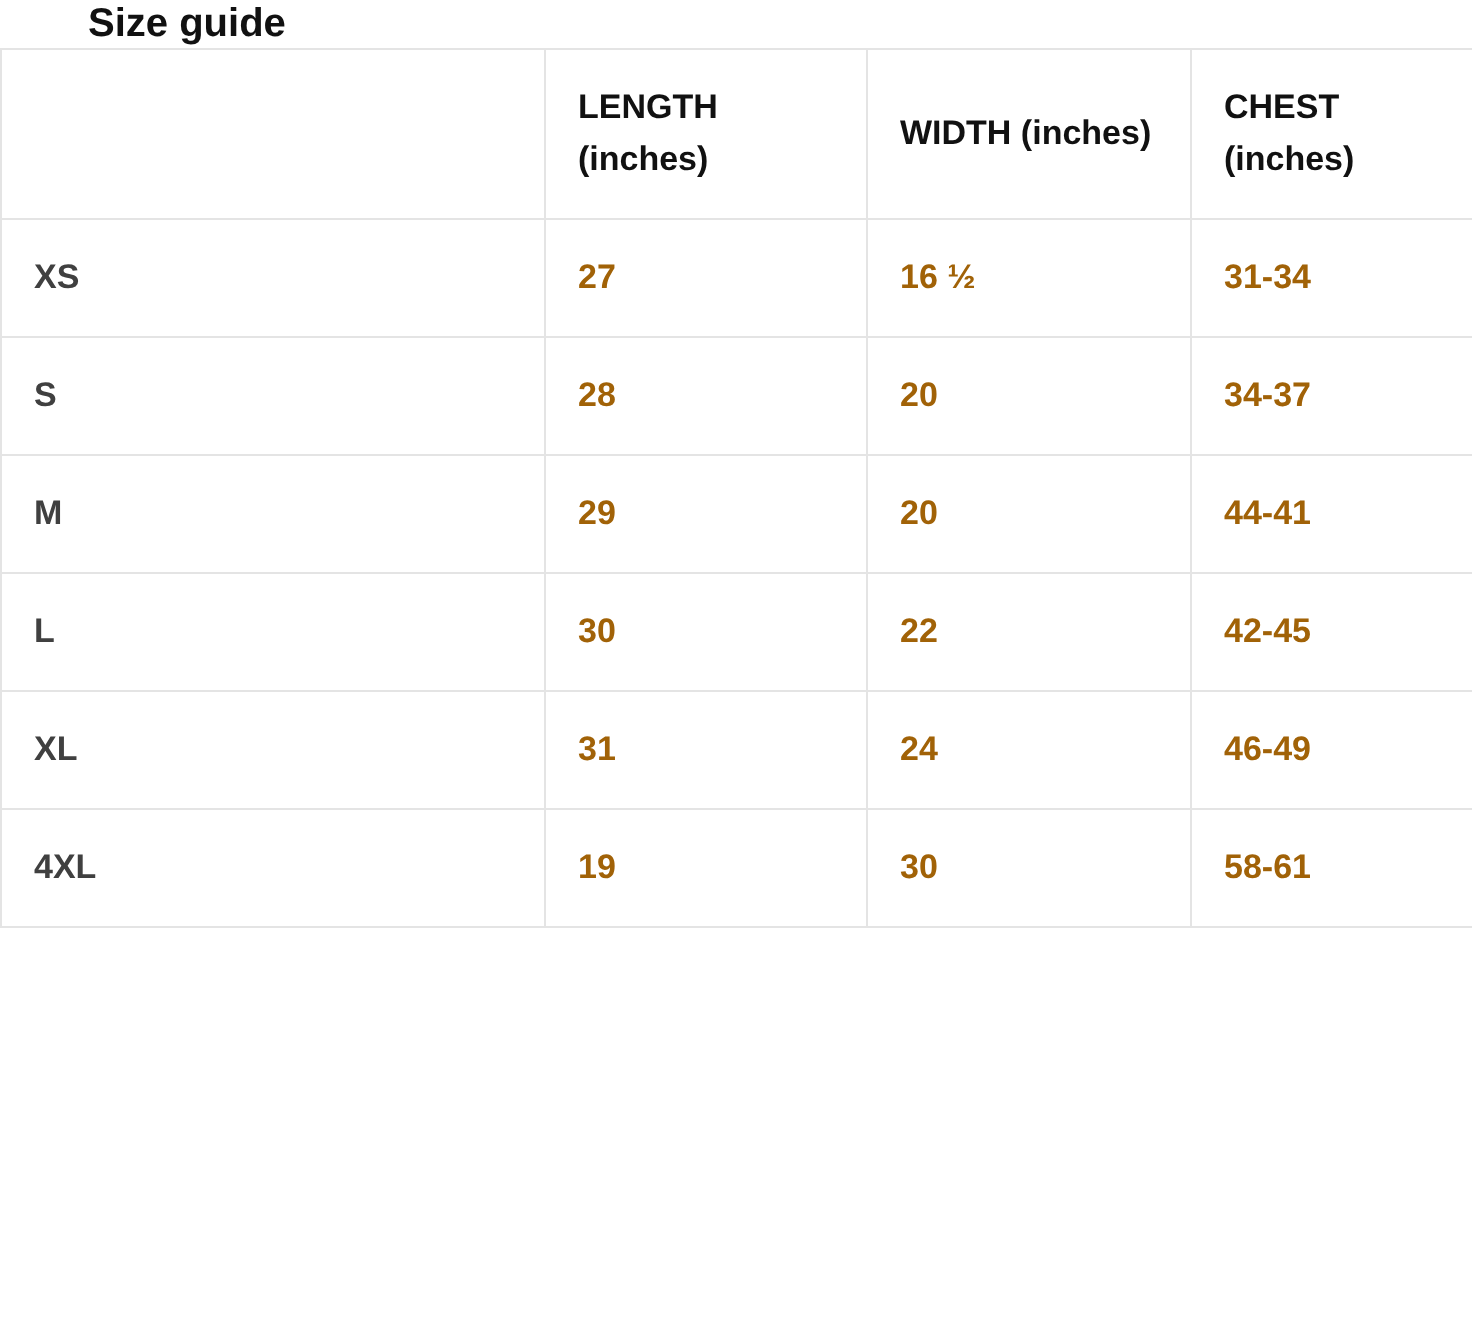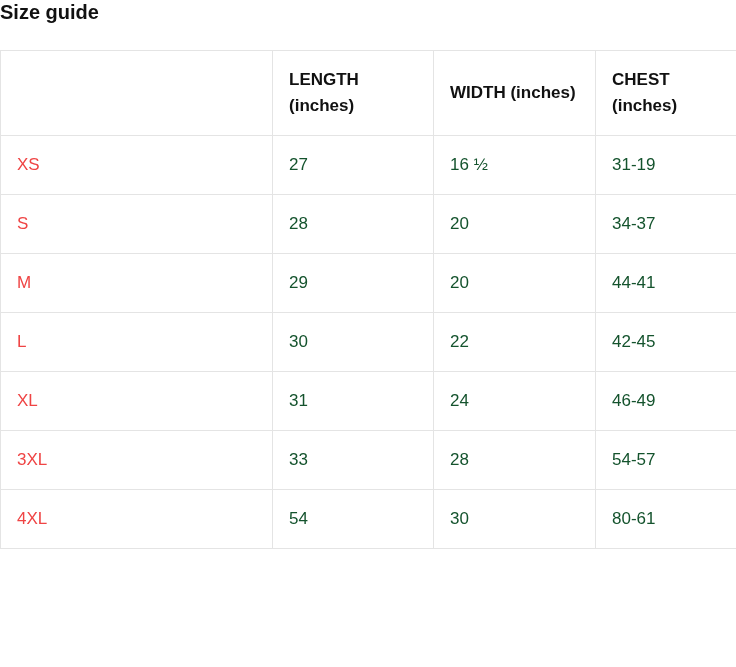--- a/index.html
+++ b/index.html
@@ -1,34 +1,33 @@
 <!DOCTYPE html>
 <html><head>
 <meta charset="utf-8">
 <style>
-  * { box-sizing: border-box; }
+  * { box-sizing: border-box; padding-left: 44px; }
   html, body { margin: 0; padding: 0; }
   body {
     width: 736px;
     height: 667px;
     overflow: hidden;
     background: #ffffff;
     font-family: "Liberation Sans", "DejaVu Sans", sans-serif;
     color: #1c1c1c;
   }
   .page-title {
     font-size: 20px;
     font-weight: 700;
     line-height: 24px;
     margin: 0;
     color: #111111;
   }
   table.size-table {
     width: 736px;
-    margin-top: 26px;
     border-collapse: collapse;
     table-layout: fixed;
   }
   col.c-size   { width: 272px; }
   col.c-length { width: 161px; }
   col.c-width  { width: 162px; }
   col.c-chest  { width: 141px; }
   .size-table th,
   .size-table td {
     border: 1px solid #e4e4e4;
@@ -39,26 +38,26 @@
     background: #ffffff;
   }
   .size-table thead th {
     height: 85px;
     font-weight: 700;
     line-height: 26px;
     color: #111111;
   }
   .size-table tbody tr { height: 59px; }
   .size-table tbody th {
-    font-weight: 400;
-    color: #ef4444;
+    font-weight: 700;
+    color: #404040;
   }
   .size-table tbody td {
-    font-weight: 400;
-    color: #14532d;
+    font-weight: 700;
+    color: #a16207;
   }
 </style>
 </head>
 <body>
 
 <h2 class="page-title">Size guide</h2>
 
 <table class="size-table">
   <colgroup>
     <col class="c-size">
@@ -72,21 +71,21 @@
       <th>LENGTH (inches)</th>
       <th>WIDTH (inches)</th>
       <th>CHEST (inches)</th>
     </tr>
   </thead>
   <tbody>
     <tr>
       <th>XS</th>
       <td>27</td>
       <td>16 ½</td>
-      <td>31-19</td>
+      <td>31-34</td>
     </tr>
     <tr>
       <th>S</th>
       <td>28</td>
       <td>20</td>
       <td>34-37</td>
     </tr>
     <tr>
       <th>M</th>
       <td>29</td>
@@ -99,25 +98,19 @@
       <td>22</td>
       <td>42-45</td>
     </tr>
     <tr>
       <th>XL</th>
       <td>31</td>
       <td>24</td>
       <td>46-49</td>
     </tr>
     <tr>
-      <th>3XL</th>
-      <td>33</td>
-      <td>28</td>
-      <td>54-57</td>
-    </tr>
-    <tr>
       <th>4XL</th>
-      <td>54</td>
+      <td>19</td>
       <td>30</td>
-      <td>80-61</td>
+      <td>58-61</td>
     </tr>
   </tbody>
 </table>
 
 </body></html>

